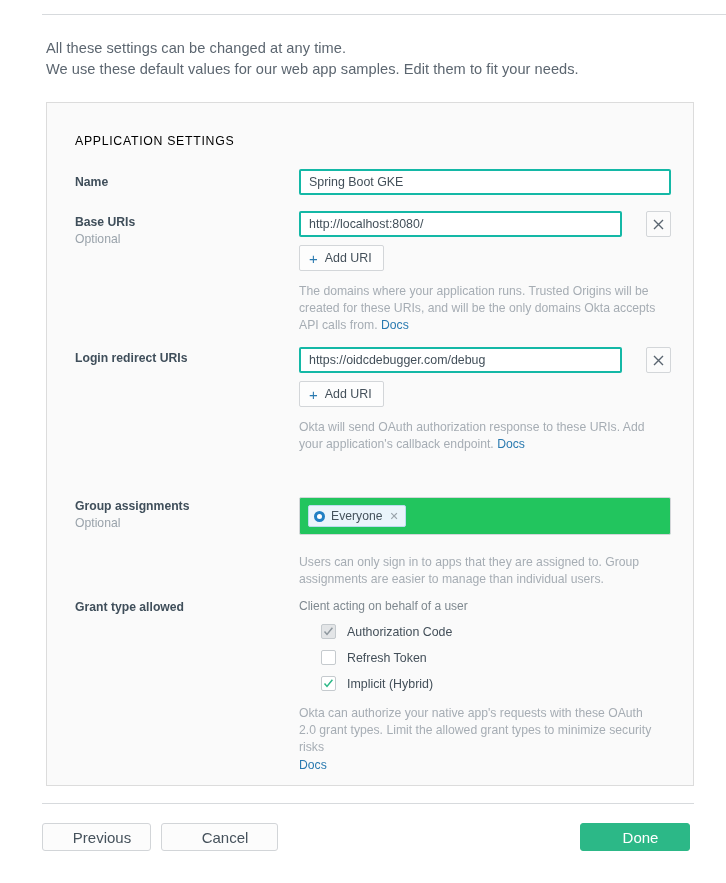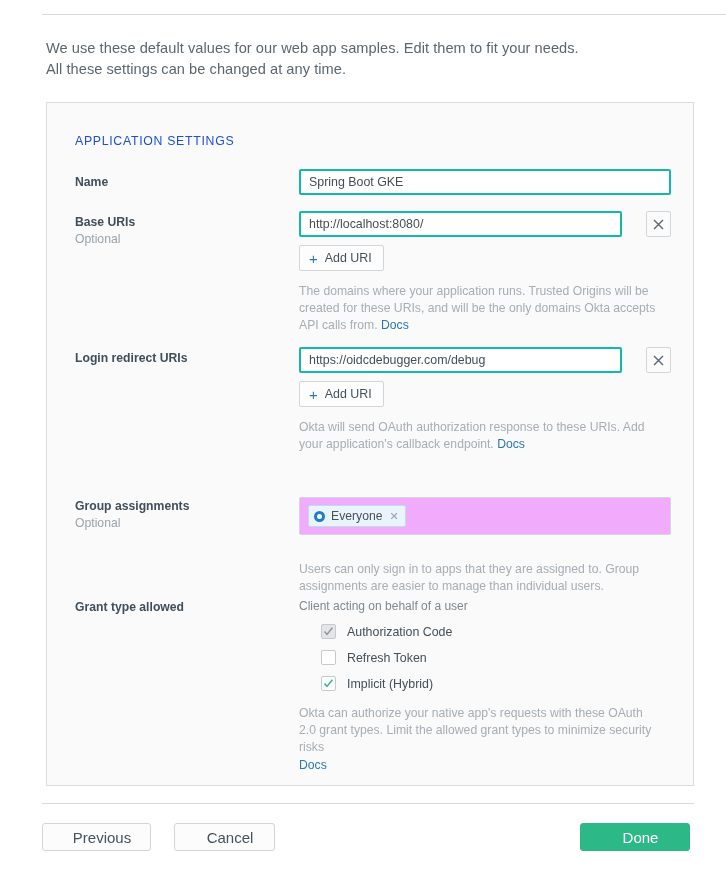--- a/index.html
+++ b/index.html
@@ -49,21 +49,21 @@
     background: #fafafa;
     border: 1px solid #dcdcdc;
   }
 
   .card-title {
     position: absolute;
     left: 28px;
     top: 31px;
     font-size: 12.3px;
     letter-spacing: 0.7px;
-    color: #1d4ed8;
+    color: #000000;
     font-weight: 400;
   }
 
   
   .row {
     position: absolute;
     left: 0;
     width: 100%;
   }
   .row-label {
@@ -158,21 +158,21 @@
     color: #2a7ab0;
     text-decoration: none;
     cursor: pointer;
   }
 
   
   .chip-box {
     width: 372px;
     height: 38px;
     border: 1px solid #d3d6d9;
-    background: #f0abfc;
+    background: #22c55e;
     border-radius: 2px;
     display: flex;
     align-items: center;
     padding: 0 8px;
   }
   .chip {
     display: inline-flex;
     align-items: center;
     gap: 6px;
     height: 22px;
@@ -251,36 +251,36 @@
     align-items: center;
     justify-content: center;
     padding-left: 17px;
   }
   .btn-secondary {
     background: #fcfcfc;
     border: 1px solid #d2d5d8;
     color: #46525c;
   }
   .btn-previous { left: 42px; top: 823px; width: 109px; }
-  .btn-cancel   { left: 174px; top: 823px; width: 101px; }
+  .btn-cancel   { left: 161px; top: 823px; width: 117px; }
   .btn-done {
     left: 580px; top: 823px; width: 110px;
     background: #2cb887;
     border: 1px solid #2cb887;
     color: #ffffff;
   }
 </style>
 </head>
 <body>
 
 <div class="top-rule"></div>
 
 <div class="intro">
+  <div>All these settings can be changed at any time.</div>
   <div>We use these default values for our web app samples. Edit them to fit your needs.</div>
-  <div>All these settings can be changed at any time.</div>
 </div>
 
 <div class="card">
 
   <div class="card-title">APPLICATION SETTINGS</div>
 
   <div class="row" style="top:72px;">
     <div class="row-label">
       <span>Name</span>
     </div>
@@ -357,21 +357,21 @@
     <div class="row-field" style="top:-2px;">
 
       <div class="chip-box">
         <span class="chip">
           <span class="chip-dot"></span>
           <span>Everyone</span>
           <span class="chip-x">✕</span>
         </span>
       </div>
 
-      <div class="helper" style="margin-top:26px;">Users can only sign in to apps that they are assigned to. Group assignments are easier to manage than individual users.</div>
+      <div class="helper" style="margin-top:19px;">Users can only sign in to apps that they are assigned to. Group assignments are easier to manage than individual users.</div>
 
     </div>
   </div>
 
   <div class="row" style="top:497px;">
     <div class="row-label">
       <span>Grant type allowed</span>
     </div>
     <div class="row-field" style="top:-1px;">
 

